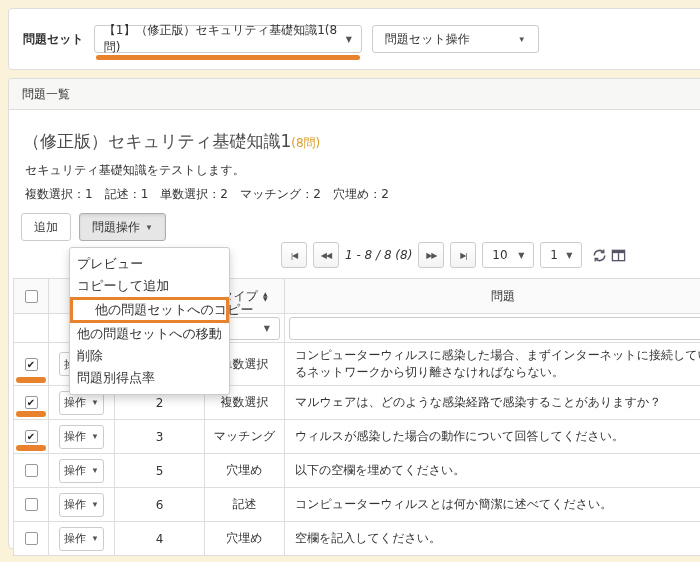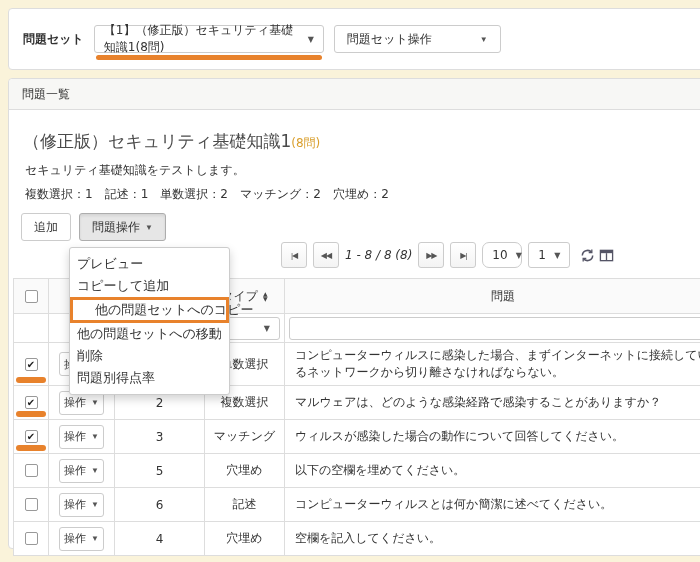--- a/index.html
+++ b/index.html
@@ -18,21 +18,21 @@
     display:flex; align-items:center; padding-left:14px;
   }
   .topbar-label { font-weight:bold; margin-right:10px; }
   .select-wrap { position:relative; }
   .sel {
     display:flex; align-items:center; justify-content:space-between;
     background:#fff; border:1px solid #ccc; border-radius:3px;
     height:28px; padding:0 9px; cursor:pointer; color:#333;
   }
   .sel .caret { font-size:8px; color:#555; margin-left:8px; }
-  .set-select { width:230px; }
+  .set-select { width:268px; }
   .orange-underline {
     position:absolute; left:2px; right:2px; bottom:-7px; height:5px;
     background:#e8822c; border-radius:3px;
   }
   .btn {
     display:inline-flex; align-items:center; justify-content:center;
     background:#fff; border:1px solid #ccc; border-radius:3px;
     height:28px; padding:0 12px; cursor:pointer; color:#333; font-size:12px;
   }
   .btn .caret { font-size:8px; color:#555; margin-left:5px; }
@@ -65,21 +65,21 @@
     position:absolute; left:272px; top:112px; display:flex; align-items:center;
   }
   .pbtn {
     height:26px; min-width:26px; padding:0 5px; margin-right:6px;
     display:inline-flex; align-items:center; justify-content:center;
     background:linear-gradient(#fff,#f3f3f3); border:1px solid #ccc; border-radius:3px;
     color:#555; font-size:8px; letter-spacing:-1px; cursor:pointer;
   }
   .prange { margin:0 6px 0 0; white-space:nowrap;font-style:italic; }
   .psel { height:26px; margin-right:6px; }
-  .psel-size { width:40px;border-radius:7px; } .psel-page { width:42px; }
+  .psel-size { width:52px; } .psel-page { width:42px; }
   .icon-btn { margin-left:4px; display:inline-flex; cursor:pointer; color:#556; }
 
   
   .tbl {
     position:absolute; left:4px; top:148px; width:708px;
     border:1px solid #ddd; border-right:none; background:#fff;
   }
   .trow {
     display:grid; grid-template-columns:34px 66px 90px 80px 1fr;
     border-top:1px solid #ddd;

